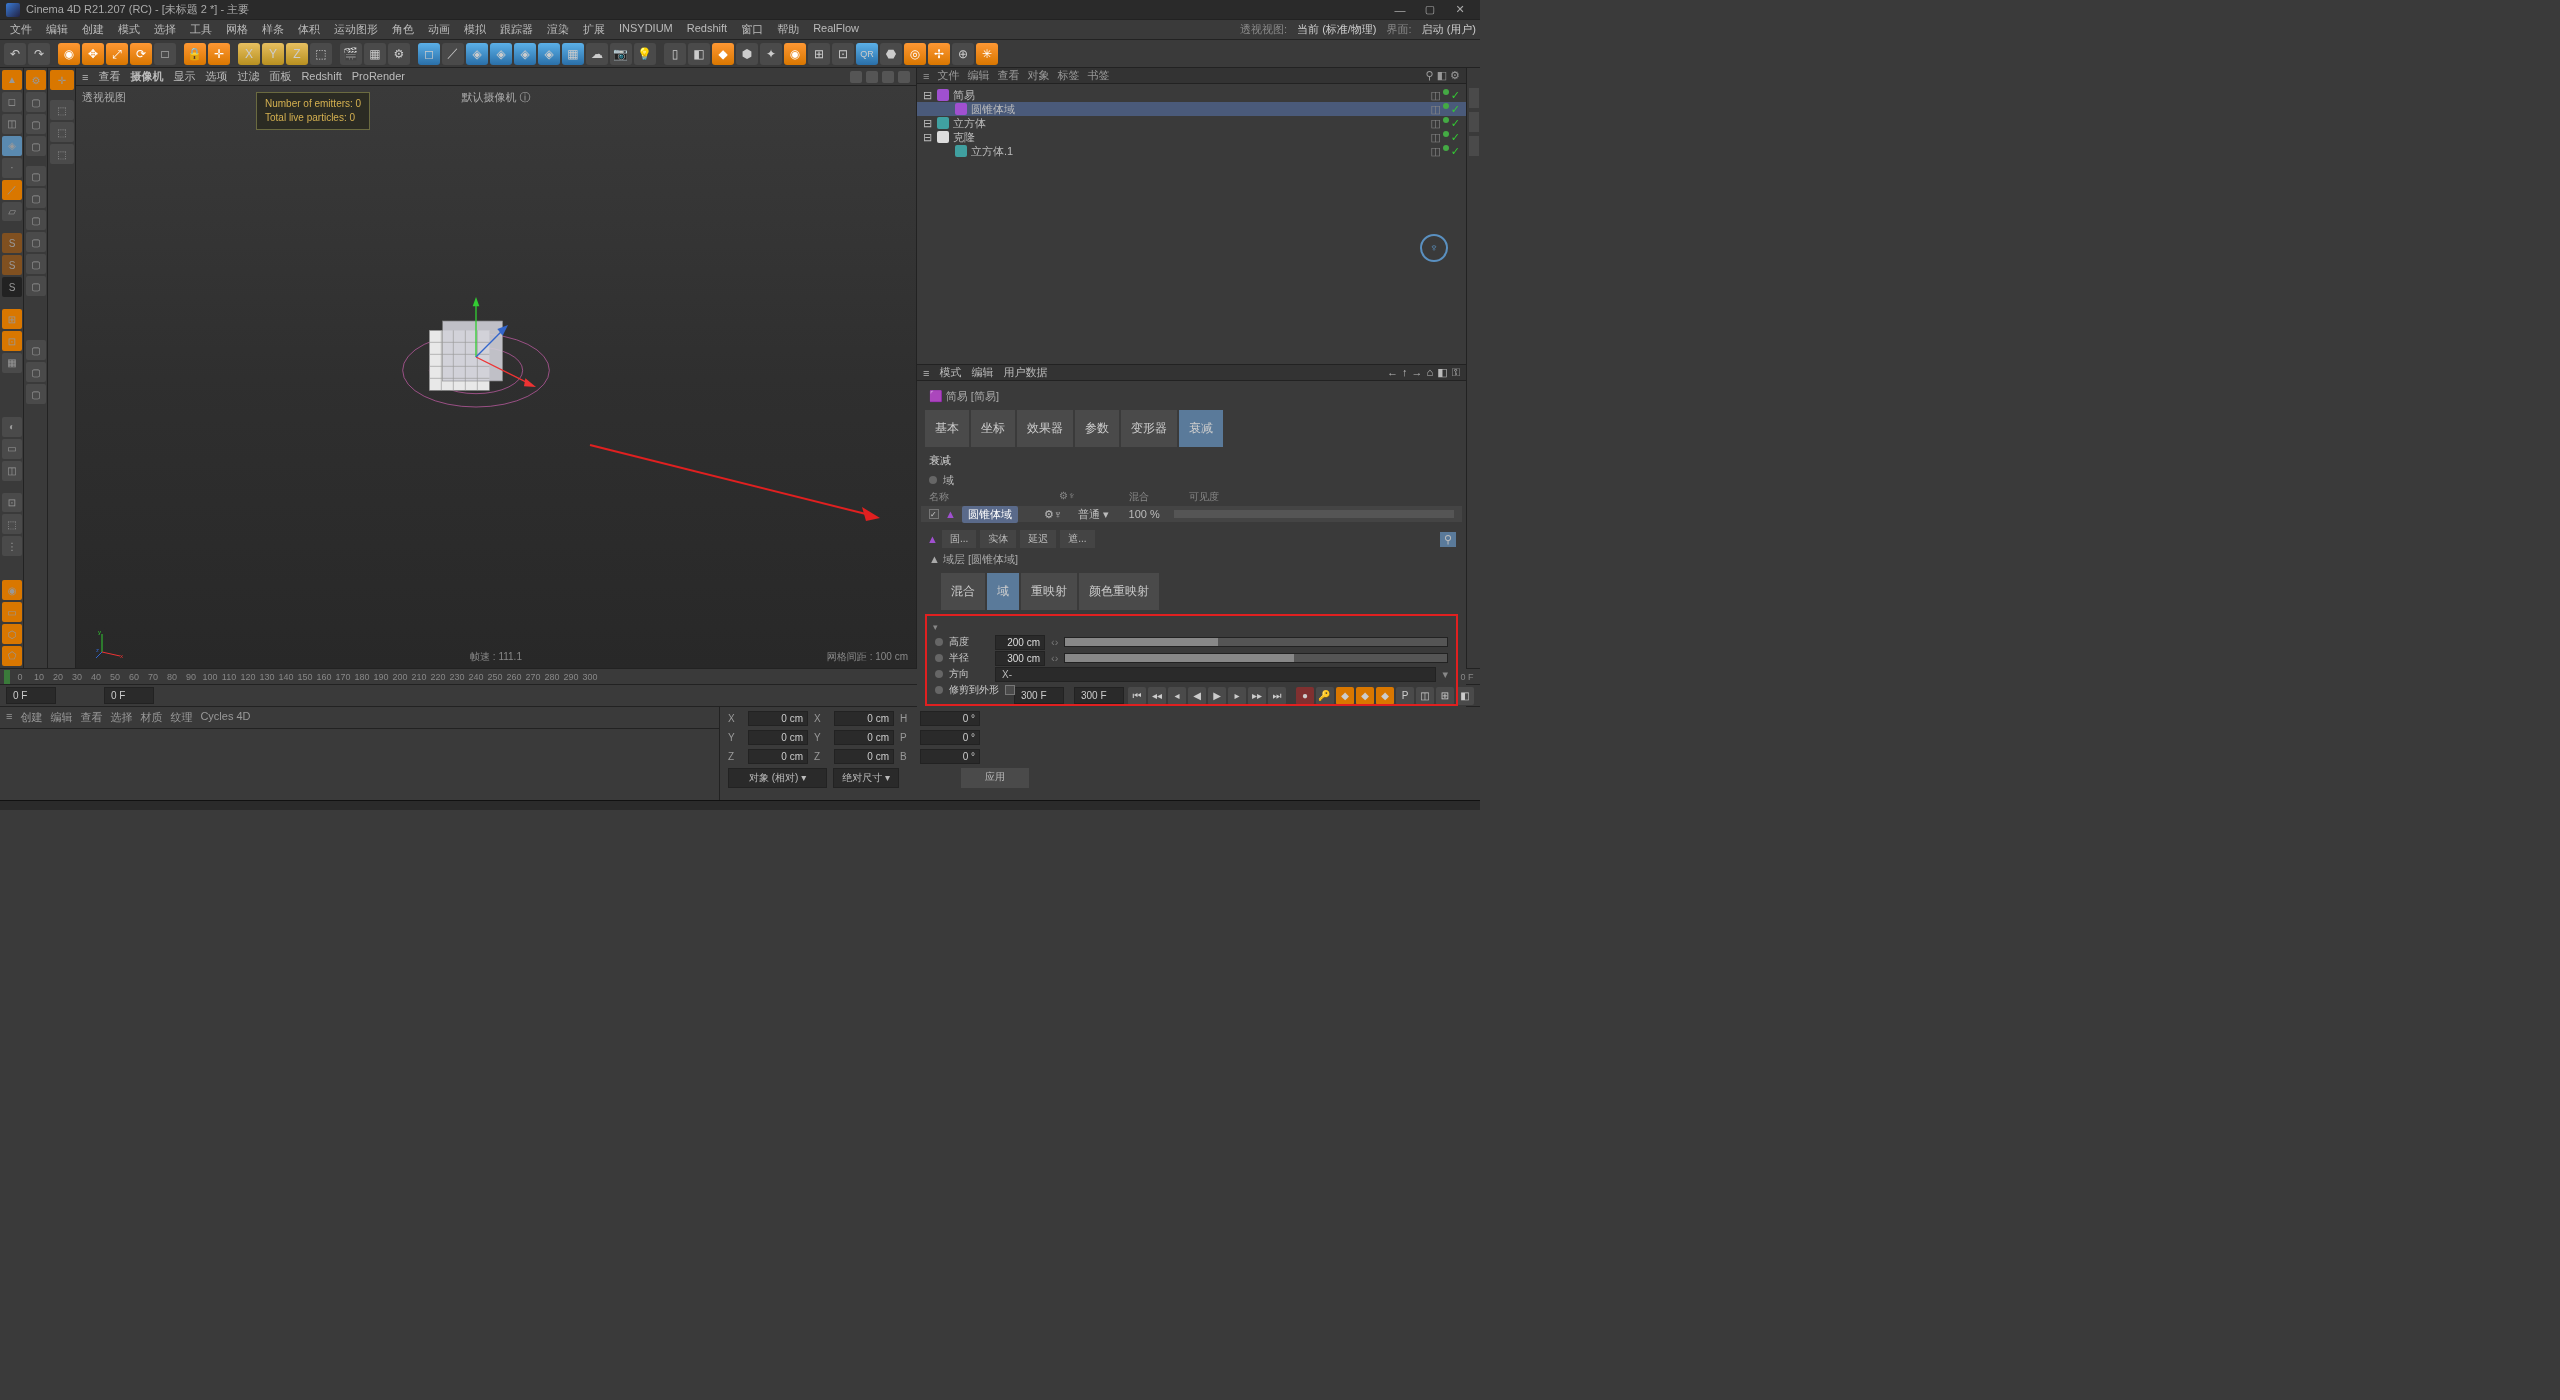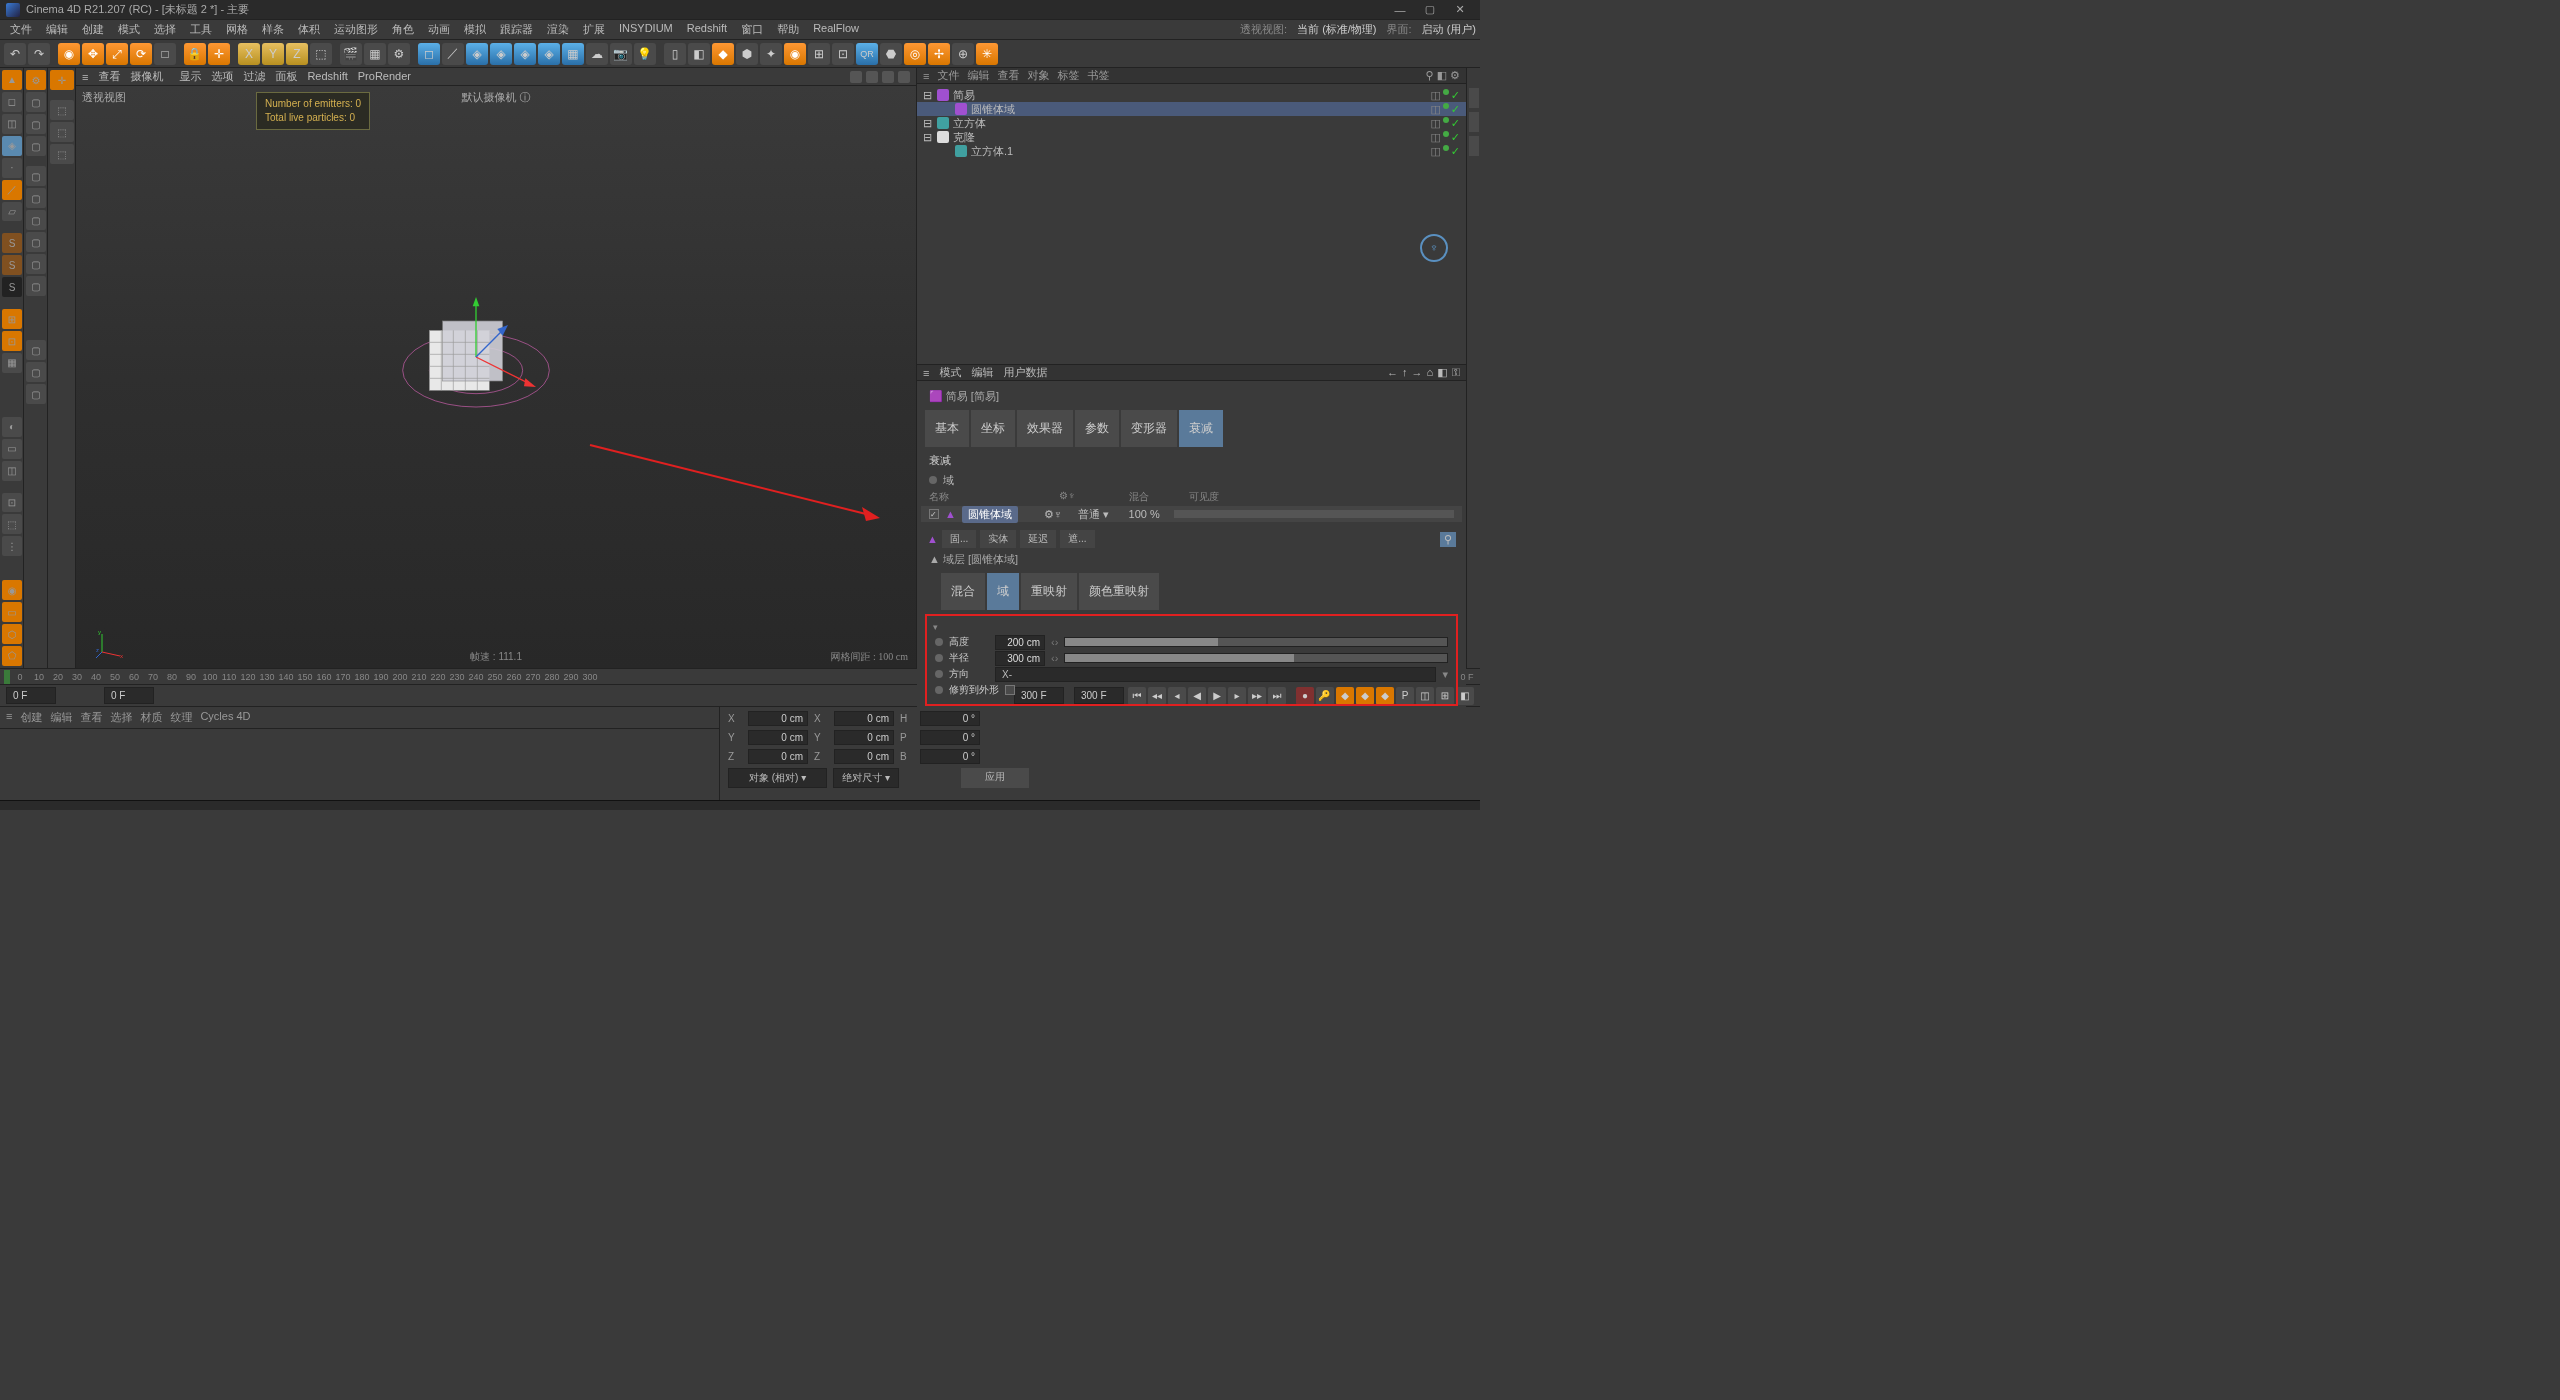--- a/index.html
+++ b/index.html
@@ -26,21 +26,21 @@
 .lt-btn { width: 20px; height: 20px; background: #4a4a4a; border-radius: 2px; display:flex; align-items:center; justify-content:center; font-size:10px; color:#999; }
 .lt-btn.orange { background: #d97700; }
 .lt-btn.sel { background: #5a8ab0; }
 .viewport-wrap { flex: 1; display: flex; flex-direction: column; background: #2a2a2a; position: relative; }
 .viewport-menu { height: 18px; background: #3a3a3a; display: flex; align-items: center; padding: 0 6px; gap: 10px; font-size: 11px; border-bottom:1px solid #222; }
 .viewport { flex: 1; background: linear-gradient(#3a3a3a 0%, #2f2f2f 50%, #282828 100%); position: relative; overflow:hidden; }
 .vp-label { position: absolute; top: 4px; left: 6px; font-size: 11px; color: #aaa; }
 .vp-cam { position: absolute; top: 4px; left: 50%; transform: translateX(-50%); font-size: 11px; color: #aaa; }
 .vp-info { position: absolute; top: 6px; left: 180px; background: rgba(40,40,30,.8); border:1px solid #6a6a40; padding: 4px 8px; font-size: 10px; color: #d4b050; line-height: 1.4; }
 .vp-stats { position: absolute; bottom: 4px; left: 50%; transform: translateX(-50%); font-size: 10px; color: #888; }
-.vp-grid { position: absolute; bottom: 4px; right: 8px; font-size: 10px; color: #888; font-family: Liberation Serif, serif; }
+.vp-grid { position: absolute; bottom: 4px; right: 8px; font-size: 10px; color: #888; }
 .vp-nav { position:absolute; top:4px; right:6px; display:flex; gap:4px; }
 .vp-nav span { width:12px; height:12px; background:#555; border-radius:2px; }
 .axis-gizmo { position: absolute; bottom: 10px; left: 20px; width: 30px; height: 30px; }
 .cube-scene { position: absolute; left: 50%; top: 50%; transform: translate(-60%,-60%); width: 200px; height: 200px; }
 .right-panel { width: 550px; background: #3a3a3a; border-left: 1px solid #222; display: flex; flex-direction: column; }
 .panel-tabs { height: 18px; background: #333; display: flex; align-items: center; padding: 0 6px; gap: 8px; font-size: 11px; color: #999; border-bottom:1px solid #222; }
 .objects-tree { flex: 1; background: #3a3a3a; padding: 4px 0; overflow: auto; position:relative; min-height:280px; }
 .tree-row { display: flex; align-items: center; height: 14px; padding: 0 6px; font-size: 11px; gap: 4px; }
 .tree-row.sel { background: #4a5a7a; }
 .tree-indent { width: 14px; }
@@ -251,21 +251,21 @@
     <div class="lt-btn orange" style="width:24px">✛</div>
     <div style="height:6px"></div>
     <div class="lt-btn" style="width:24px">⬚</div>
     <div class="lt-btn" style="width:24px">⬚</div>
     <div class="lt-btn" style="width:24px">⬚</div>
   </div>
 
   <div class="viewport-wrap">
     <div class="viewport-menu">
       <span>≡</span>
-      <span id="vp-menus"><span style="margin-right: 10px;">查看</span><span style="margin-right: 16px;">摄像机</span><span style="margin-right: 10px;">显示</span><span style="margin-right: 10px;">选项</span><span style="margin-right: 10px; text-align: center;">过滤</span><span style="margin-right: 10px;">面板</span><span style="margin-right: 10px;">Redshift</span><span style="margin-right: 10px;">ProRender</span></span>
+      <span id="vp-menus"><span style="margin-right: 10px;">查看</span><span style="margin-right: 10px; font-weight: bold;">摄像机</span><span style="margin-right: 10px;">显示</span><span style="margin-right: 10px;">选项</span><span style="margin-right: 10px; text-align: center;">过滤</span><span style="margin-right: 10px;">面板</span><span style="margin-right: 10px;">Redshift</span><span style="margin-right: 10px;">ProRender</span></span>
       <div class="vp-nav" style="position:static; margin-left:auto">
         <span></span>
         <span></span>
         <span></span>
         <span></span>
       </div>
     </div>
     <div class="viewport">
       <div class="vp-label">透视视图</div>
       <div class="vp-cam"><span>默认摄像机</span> ⓘ</div>

